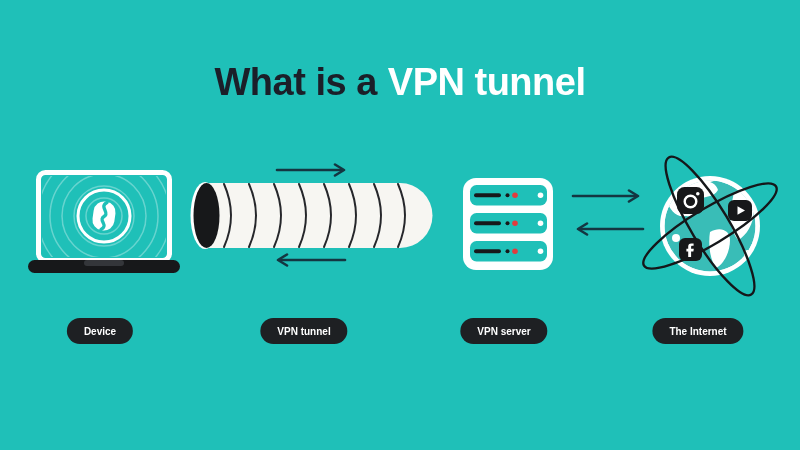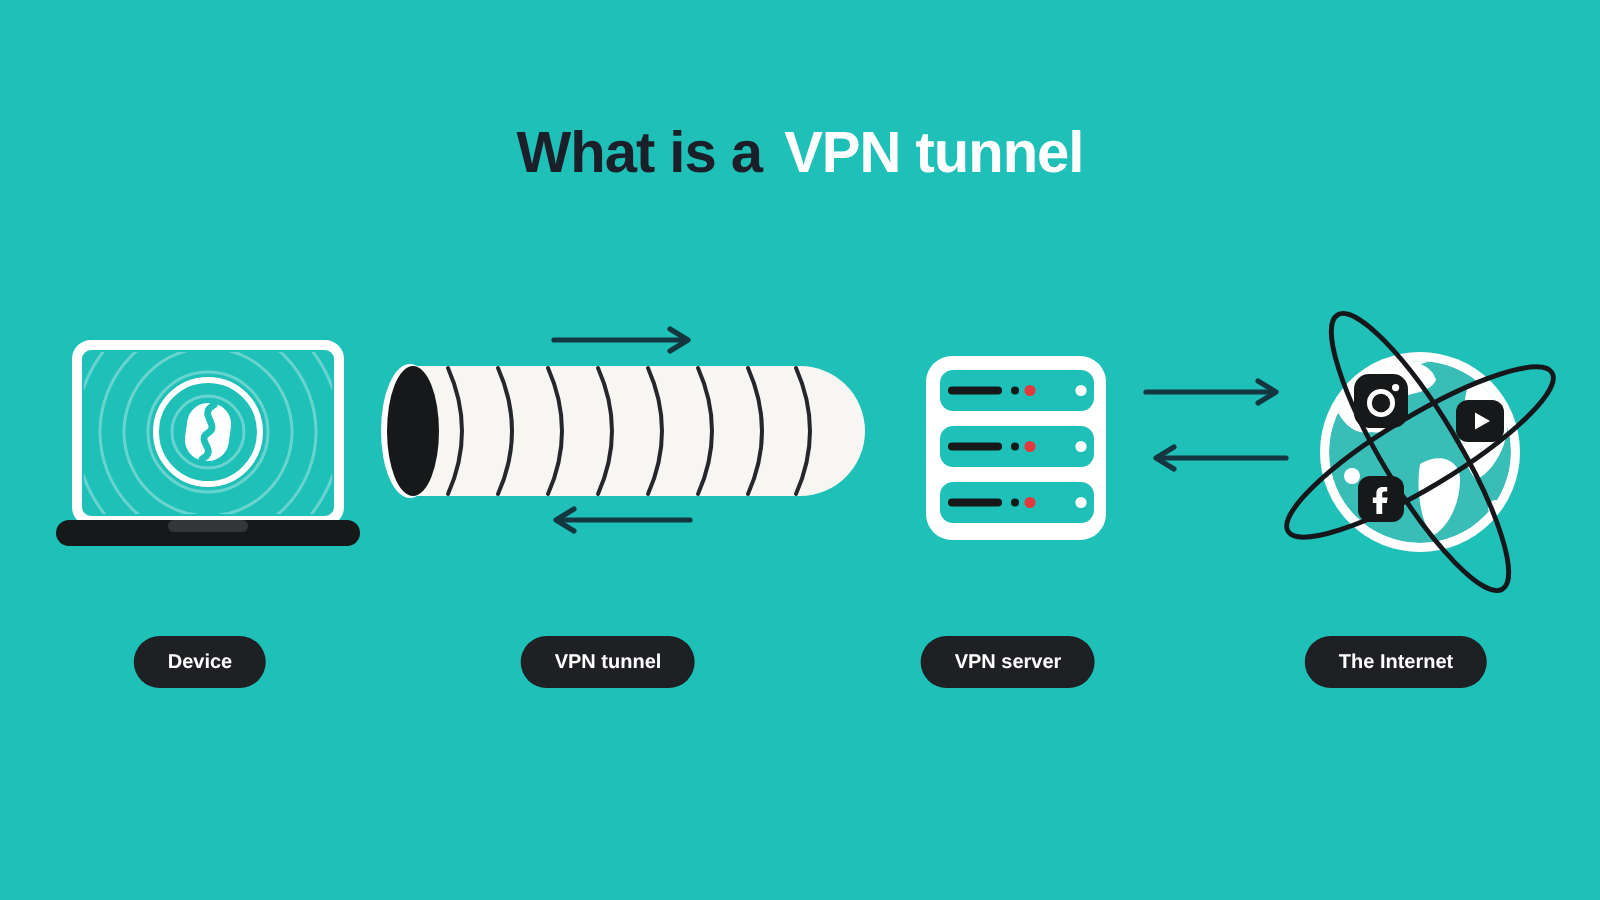--- a/index.html
+++ b/index.html
@@ -5,21 +5,21 @@
   :root{
     --background:#1fc0b8; --title-dark:#1b1f29; --title-light:#ffffff;
     --pill-bg:#1e2023; --pill-text:#ffffff; --arrow:#143641; --dark:#17181a;
     --tunnel-white:#f7f6f2; --red-dot:#e23b3e; --ocean:#39bdb7;
   }
   *{margin:0;padding:0;box-sizing:border-box;}
   body{font-family:"Liberation Sans",sans-serif;background:#dfe3e6;}
   .stage{position:relative;width:800px;height:450px;overflow:hidden;
          background:var(--background,#1fc0b8);}
   .title{position:absolute;top:62px;left:0;width:100%;display:flex;
-         justify-content:center;gap:11px;font-size:29px;font-weight:bold;
+         justify-content:center;gap:11px;font-size:38px;font-weight:bold;
          letter-spacing:-0.5px;line-height:1.1;}
   .t-dark{color:var(--title-dark);}
   .t-light{color:var(--title-light);}
   .illus{position:absolute;}
   .pill{position:absolute;top:318px;height:26px;display:inline-flex;
         align-items:center;justify-content:center;padding:0 17px;
         border-radius:14px;background:var(--pill-bg);color:var(--pill-text);
         font-size:10px;font-weight:bold;white-space:nowrap;
         transform:translateX(-50%);}
   

